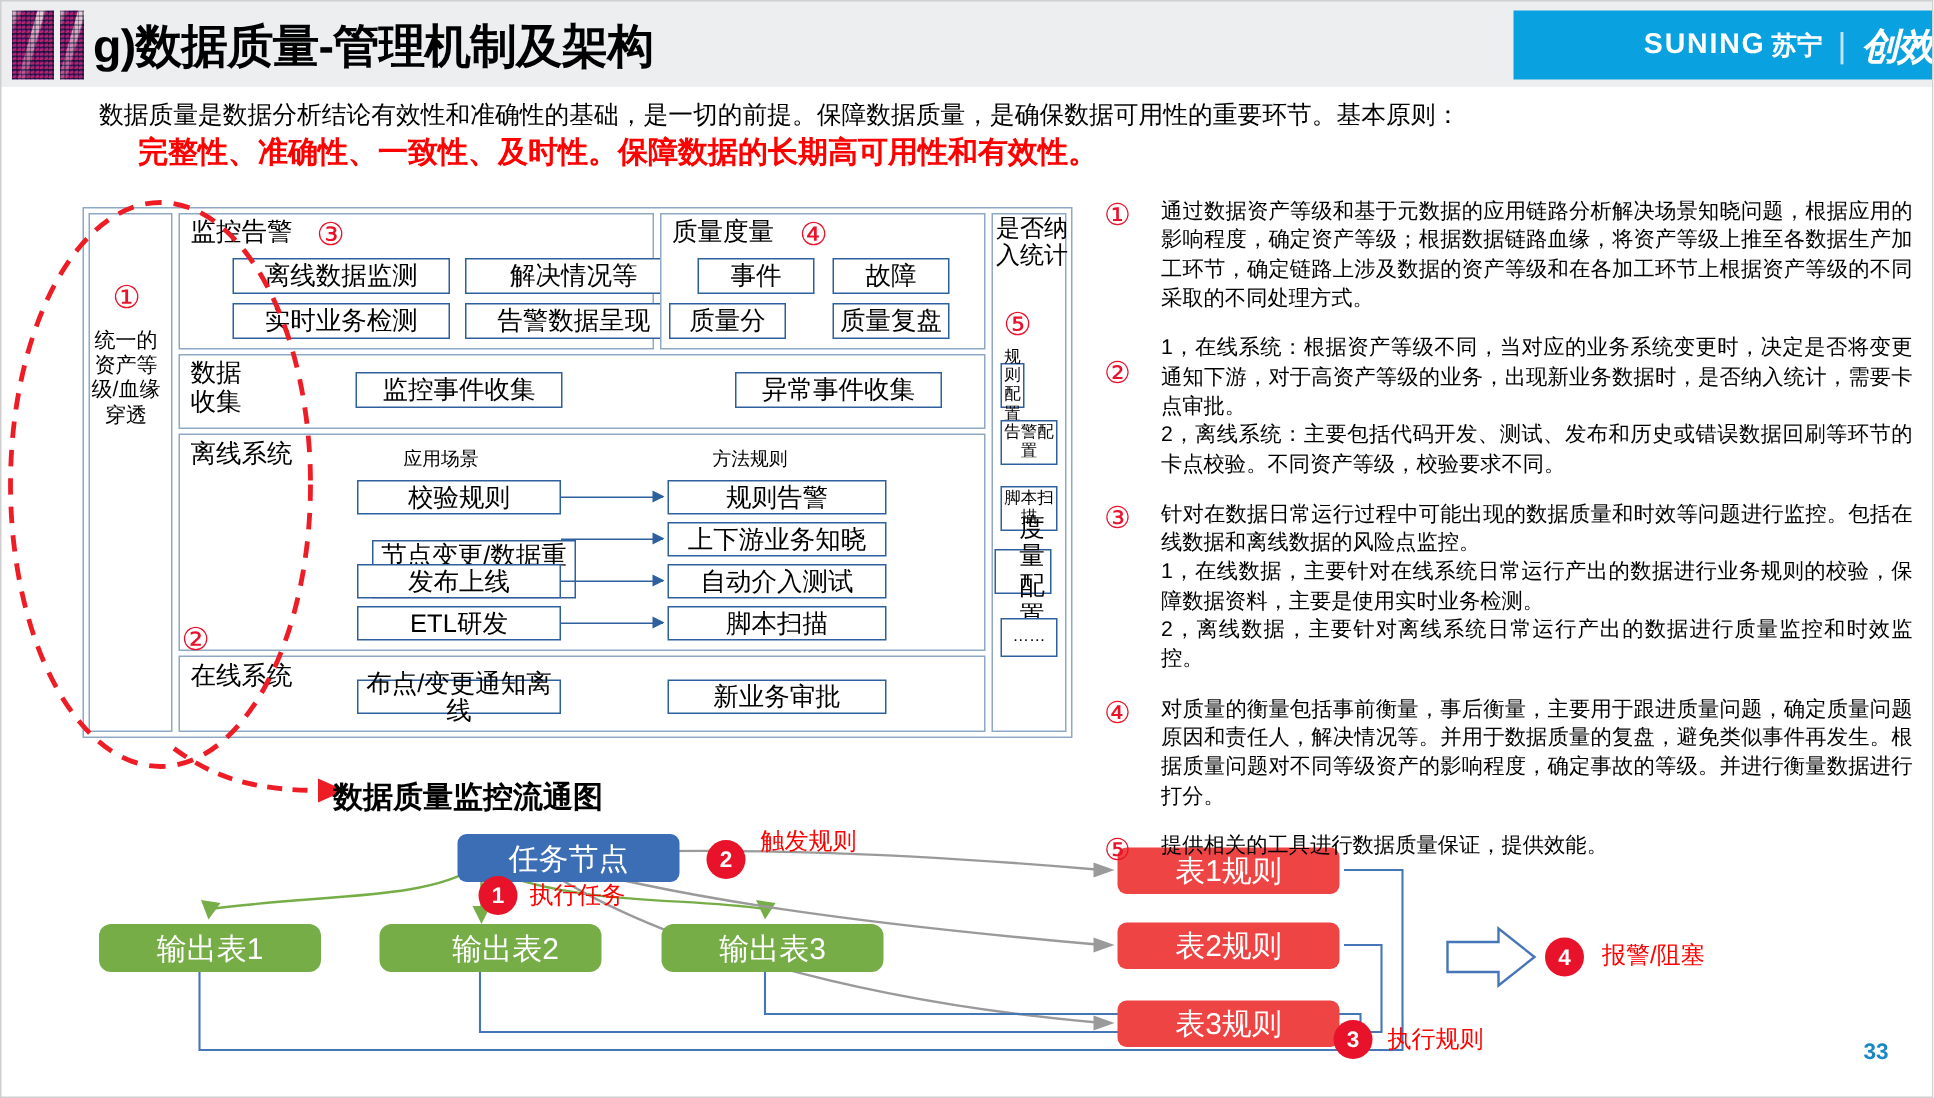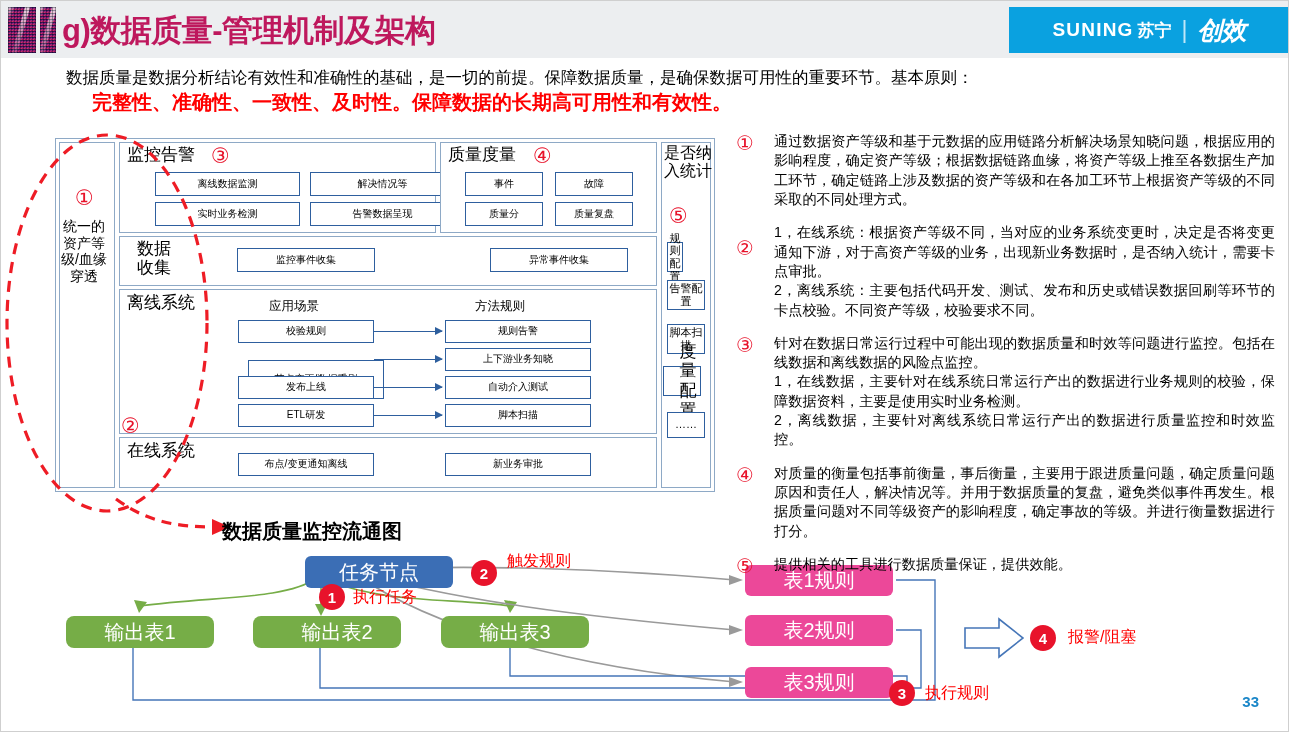--- a/index.html
+++ b/index.html
@@ -40,27 +40,27 @@
     transform: rotate(16deg); filter: blur(.4px);
   }
   #deco-1 { left: 8px; width: 28px; }
   #deco-2 { left: 40px; width: 16px; }
   #title-plate {
     position: absolute; left: 58px; top: 7px; width: 1000px; height: 46px;
     background: #eceef0;
   }
   #page-title {
     position: absolute; left: 62px; top: 10px;
-    font-size: 31px; font-weight: bold; color: #be185d;
+    font-size: 31px; font-weight: bold; color: #000000;
     letter-spacing: -.5px; white-space: nowrap;
     font-family: "Liberation Sans","DejaVu Sans",sans-serif;
   }
   #brand-bar {
     position: absolute; right: 0; top: 7px; width: 280px; height: 46px;
-    background: #0aa1e0; display: flex; align-items: center; justify-content: center;
+    background: #0aa1e0; display: flex; align-items: center; justify-content: flex-end;
   }
   #brand-bar .b-en { color:#fff; font-size:19px; font-weight:bold; letter-spacing:1.2px; }
   #brand-bar .b-cn { color:#fff; font-size:17px; font-weight:bold; margin-left:4px; }
   #brand-bar .b-sep { color:#bfe7f8; font-size:23px; margin:0 10px; font-weight:300; }
   #brand-bar .b-sub { color:#fff; font-size:25px; font-weight:bold; font-style:italic;
                       font-family:"DejaVu Serif",serif; letter-spacing:-1px; }
 
   
   #intro-line {
     position: absolute; left: 66px; top: 66px; width: 1200px;
@@ -70,21 +70,21 @@
     position: absolute; left: 92px; top: 89px;
     font-size: 20px; font-weight: bold; color: #ff0000; line-height: 1.3;
   }
 
   
   #arch { position: absolute; left: 55px; top: 138px; width: 660px; height: 354px; }
   .thinbox { border: 1px solid #8ea9c6; background: #fff; position: absolute; }
   .pill {
     border: 1px solid #2e5f9e; background: #fff; position: absolute;
     display: flex; align-items: center; justify-content: center;
-    font-size: 10px; color: #000; text-align: center; line-height: 1.05;
+    font-size: 17px; color: #000; text-align: center; line-height: 1.05;
   }
   .grp-title { position: absolute; font-size: 17px; color: #000; line-height: 1.08; }
   .col-title { position: absolute; font-size: 12.5px; color: #000; }
   .circnum {
     position: absolute; color: #e8132b; font-size: 21px; line-height: 1;
     font-family: "DejaVu Sans", sans-serif;
   }
   .arrow-h { position: absolute; height: 1px; background: #2e5f9e; }
   .arrow-h::after {
     content:""; position:absolute; right:-1px; top:-4px;
@@ -104,21 +104,21 @@
 
   
   #flow-title { position:absolute; left:222px; top:518px; font-size:20px; font-weight:bold; color:#000; }
   #flow { position:absolute; left:55px; top:540px; width:1100px; height:180px; }
   .node {
     position:absolute; display:flex; align-items:center; justify-content:center;
     color:#fff; font-size:20px; border-radius:6px;
   }
   .node-task { background:#3b6eb5; }
   .node-out  { background:#76ad47; border-radius:8px; }
-  .node-rule { background:#ec4899; border-radius:6px; }
+  .node-rule { background:#ef4444; border-radius:6px; }
   .badge {
     position:absolute; width:26px; height:26px; border-radius:50%;
     background:#e8132b; color:#fff; font-size:15px; font-weight:bold;
     display:flex; align-items:center; justify-content:center;
   }
   .redlbl { position:absolute; color:#ff0000; font-size:16px; white-space:nowrap; }
   #page-num { position:absolute; right:30px; bottom:22px; color:#1a86c8;
               font-size:15px; font-weight:bold; }
 
   
@@ -173,25 +173,25 @@
     <div class="pill" style="left:100px;top:34px;width:145px;height:24px;">离线数据监测</div>
     <div class="pill" style="left:255px;top:34px;width:145px;height:24px;">解决情况等</div>
     <div class="pill" style="left:100px;top:64px;width:145px;height:24px;">实时业务检测</div>
     <div class="pill" style="left:255px;top:64px;width:145px;height:24px;">告警数据呈现</div>
 
     <div class="thinbox" style="left:385px;top:4px;width:217px;height:91px;"></div>
     <div class="grp-title" style="left:393px;top:8px;">质量度量</div>
     <div class="circnum" style="left:478px;top:8px;">④</div>
     <div class="pill" style="left:410px;top:34px;width:78px;height:24px;">事件</div>
     <div class="pill" style="left:500px;top:34px;width:78px;height:24px;">故障</div>
-    <div class="pill" style="left:410px;top:64px;width:78px;height:24px;">质量分</div>
+    <div class="pill" style="left:391px;top:64px;width:78px;height:24px;">质量分</div>
     <div class="pill" style="left:500px;top:64px;width:78px;height:24px;">质量复盘</div>
 
     <div class="thinbox" style="left:64px;top:98px;width:538px;height:50px;"></div>
-    <div class="grp-title" style="left:72px;top:102px;width:44px;line-height:1.1;text-align:right;">数据收集</div>
+    <div class="grp-title" style="left:72px;top:102px;width:44px;line-height:1.1;">数据收集</div>
     <div class="pill" style="left:182px;top:110px;width:138px;height:24px;">监控事件收集</div>
     <div class="pill" style="left:435px;top:110px;width:138px;height:24px;">异常事件收集</div>
 
     <div class="thinbox" style="left:64px;top:151px;width:538px;height:145px;"></div>
     <div class="grp-title" style="left:72px;top:156px;">离线系统</div>
     <div class="col-title" style="left:214px;top:160px;">应用场景</div>
     <div class="col-title" style="left:420px;top:160px;">方法规则</div>
     <div class="circnum" style="left:66px;top:278px;">②</div>
 
     <div class="pill" style="left:183px;top:182px;width:136px;height:23px;">校验规则</div>

